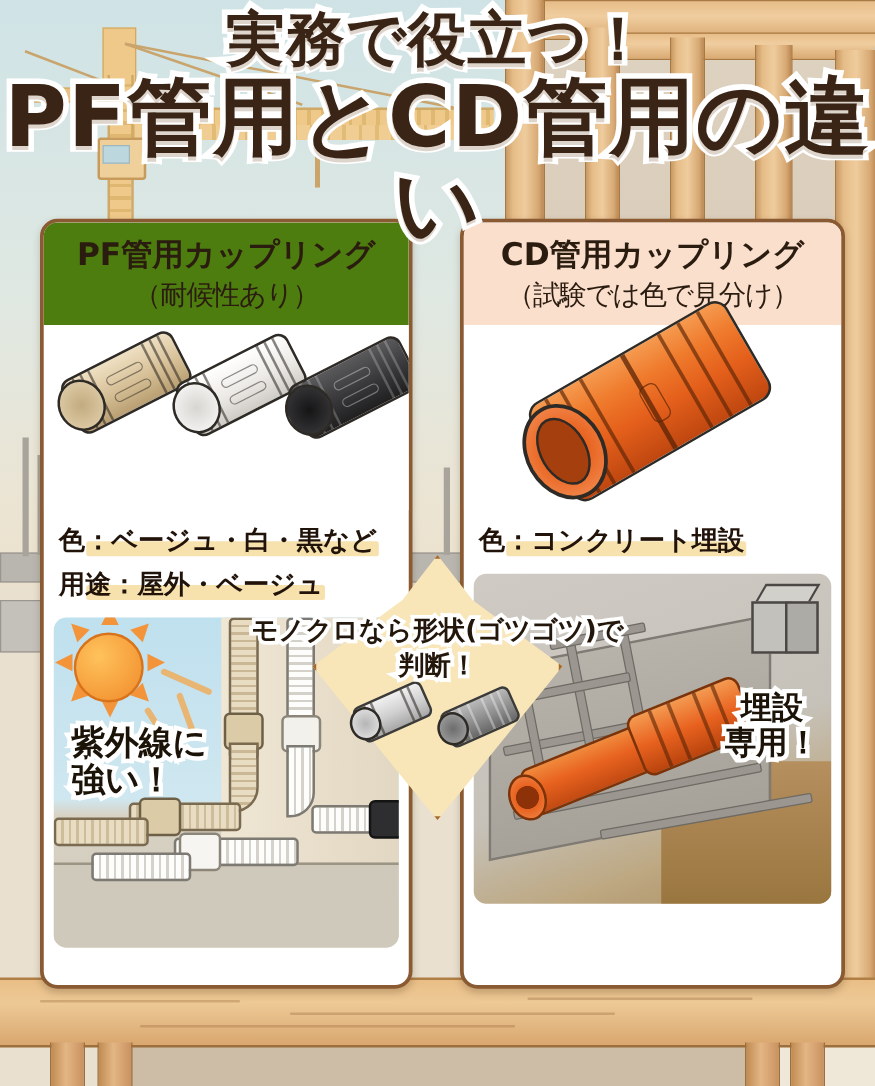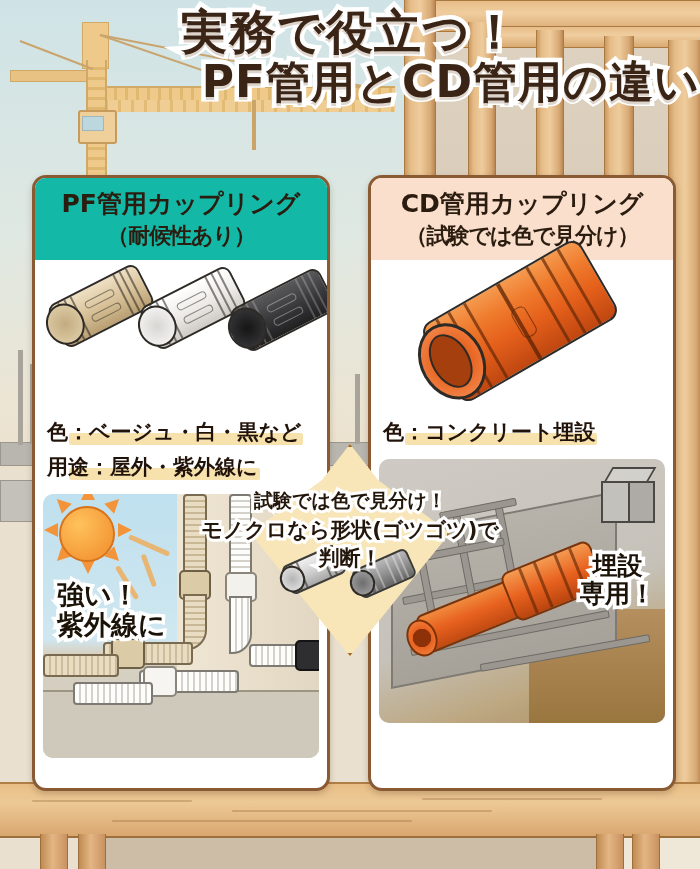--- a/index.html
+++ b/index.html
@@ -52,32 +52,32 @@
   .table-under{position:absolute;left:88px;top:834px;width:524px;height:40px;background:#cdbda6;}
 
   
   .title-wrap{position:absolute;left:0;top:8px;width:700px;text-align:center;z-index:40;}
   .title-line{
     font-weight:bold;color:#3a2415;line-height:1.02;letter-spacing:1px;
     -webkit-text-stroke:9px #ffffff;paint-order:stroke fill;
     text-shadow:0 3px 0 rgba(120,85,50,.25);
   }
   .t1{font-size:47px;}
-  .t2{font-size:44px;margin-top:4px;text-align:right;}
+  .t2{font-size:68px;margin-top:4px;}
 
   
   .panel{position:absolute;border:3px solid #8a5a33;border-radius:14px;background:#ffffff;
          box-shadow:0 3px 6px rgba(80,55,30,.25);overflow:hidden;z-index:20;}
   .panel-left{left:32px;top:175px;width:292px;height:610px;}
   .panel-right{left:368px;top:175px;width:302px;height:610px;}
   .panel-head{height:82px;display:flex;flex-direction:column;align-items:center;justify-content:center;gap:1px;}
-  .head-left{background:#14b8a6;}
+  .head-left{background:#4d7c0f;}
   .head-right{background:#fadfcd;}
   .head-t1{font-size:25px;font-weight:bold;color:#2b1c10;letter-spacing:0px;}
-  .head-t2{font-size:22px;font-weight:bold;color:#2b1c10;letter-spacing:-1px;}
+  .head-t2{font-size:22px;font-weight:normal;color:#2b1c10;letter-spacing:-1px;}
 
   
   .art-zone{position:relative;height:148px;background:#fff;}
   .coupling{position:absolute;transform:rotate(-27deg);}
   .cp-body{position:relative;border-radius:9px;border:2px solid #2e2a26;}
   .cp-rib{position:absolute;top:0;bottom:0;width:2px;background:rgba(40,35,30,.55);}
   .cp-slot{position:absolute;border-radius:6px;border:1px solid rgba(40,35,30,.5);}
   .cp-cap{position:absolute;border-radius:50%;border:2px solid #2e2a26;}
 
   
@@ -248,21 +248,21 @@
         </div>
         <div class="cp-cap" style="left:-9px;top:3px;width:34px;height:38px;background:radial-gradient(circle at 50% 50%,#151516,#3d3d3f);"></div>
       </div>
     </div>
 
     <div class="info">
       <div class="info-line">
         <span class="hl"></span><span>色：ベージュ・白・黒など</span>
       </div><br>
       <div class="info-line">
-        <span class="hl"></span><span>用途：屋外・紫外線に</span>
+        <span class="hl"></span><span>用途：屋外・ベージュ</span>
       </div>
     </div>
 
     <div class="scene scene-left">
 
       <div>
         <div class="ray" style="left:38px;top:-8px;transform:rotate(0deg);"></div>
         <div class="ray" style="left:38px;top:-8px;transform:rotate(45deg);"></div>
         <div class="ray" style="left:38px;top:-8px;transform:rotate(90deg);"></div>
         <div class="ray" style="left:38px;top:-8px;transform:rotate(135deg);"></div>
@@ -292,22 +292,22 @@
            background:repeating-linear-gradient(180deg,#fdfdfb 0 4px,#d4d1cb 4px 6px);"></div>
       <div class="coup-s" style="left:182px;top:78px;width:28px;height:26px;background:#f3f1ec;border-color:#8b857a;"></div>
       <div class="conduit-w" style="left:186px;top:102px;width:19px;height:54px;border-radius:0 0 20px 0;"></div>
       <div class="conduit-w" style="left:96px;top:176px;width:96px;height:19px;"></div>
       <div class="coup-s" style="left:100px;top:172px;width:30px;height:27px;background:#f7f5f1;border-color:#8b857a;"></div>
       <div class="conduit-w" style="left:30px;top:188px;width:76px;height:19px;"></div>
       <div class="conduit-w" style="left:206px;top:150px;width:62px;height:19px;"></div>
       <div class="coup-s" style="left:252px;top:146px;width:26px;height:27px;background:#2e2e30;border-color:#141415;"></div>
 
       <div class="outline-label lbl-uv">
+        <div>紫外線に</div>
         <div>強い！</div>
-        <div>紫外線に</div>
       </div>
     </div>
   </div>
 
   <div class="panel panel-right">
     <div class="panel-head head-right">
       <div class="head-t1">CD管用カップリング</div>
       <div class="head-t2">（試験では色で見分け）</div>
     </div>
 
@@ -370,21 +370,20 @@
       <div class="outline-label lbl-bury">
         <div>埋設</div>
         <div>専用！</div>
       </div>
     </div>
   </div>
 
   <div class="center-badge">
     <div class="diamond"></div>
     <div class="badge-text">
-      <div class="bt1">試験では色で見分け！</div>
       <div class="bt2">モノクロなら形状(ゴツゴツ)で判断！</div>
     </div>
     <div class="mini-cp" style="left:34px;top:110px;">
       <div class="mini-body" style="width:56px;height:27px;background:linear-gradient(180deg,#f0f0f0,#cfcfcf 55%,#a8a8a8);">
         <div class="cp-rib" style="left:8px;"></div>
           <div class="cp-rib" style="left:14px;"></div>
         <div class="cp-rib" style="left:40px;"></div>
           <div class="cp-rib" style="left:46px;"></div>
       </div>
       <div class="cp-cap" style="left:-6px;top:2px;width:21px;height:23px;background:radial-gradient(circle,#b5b5b5,#e8e8e8);"></div>

